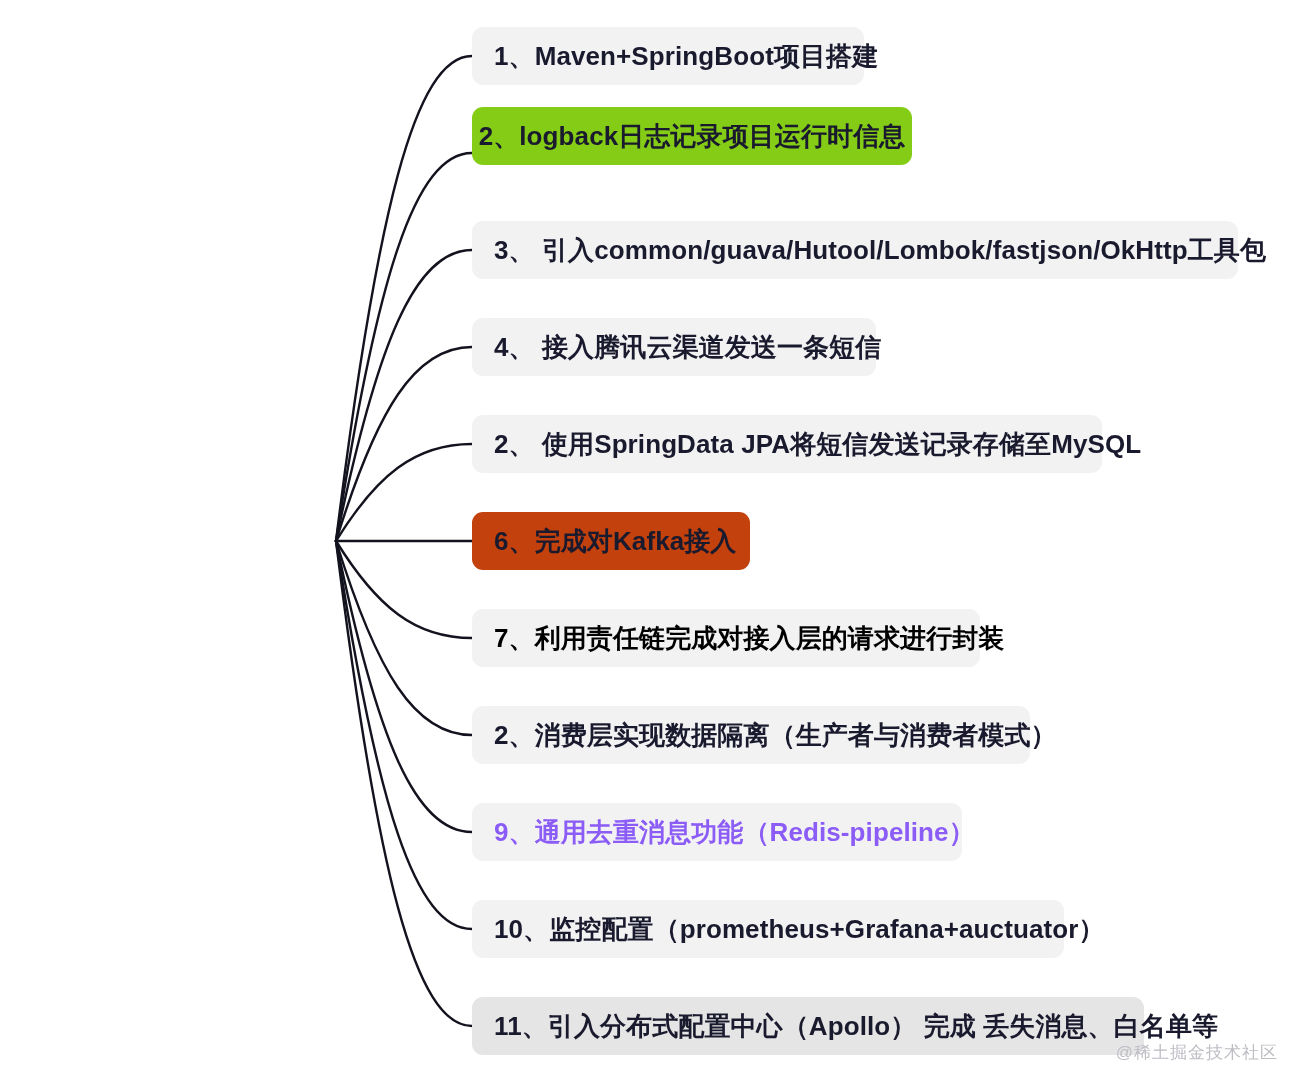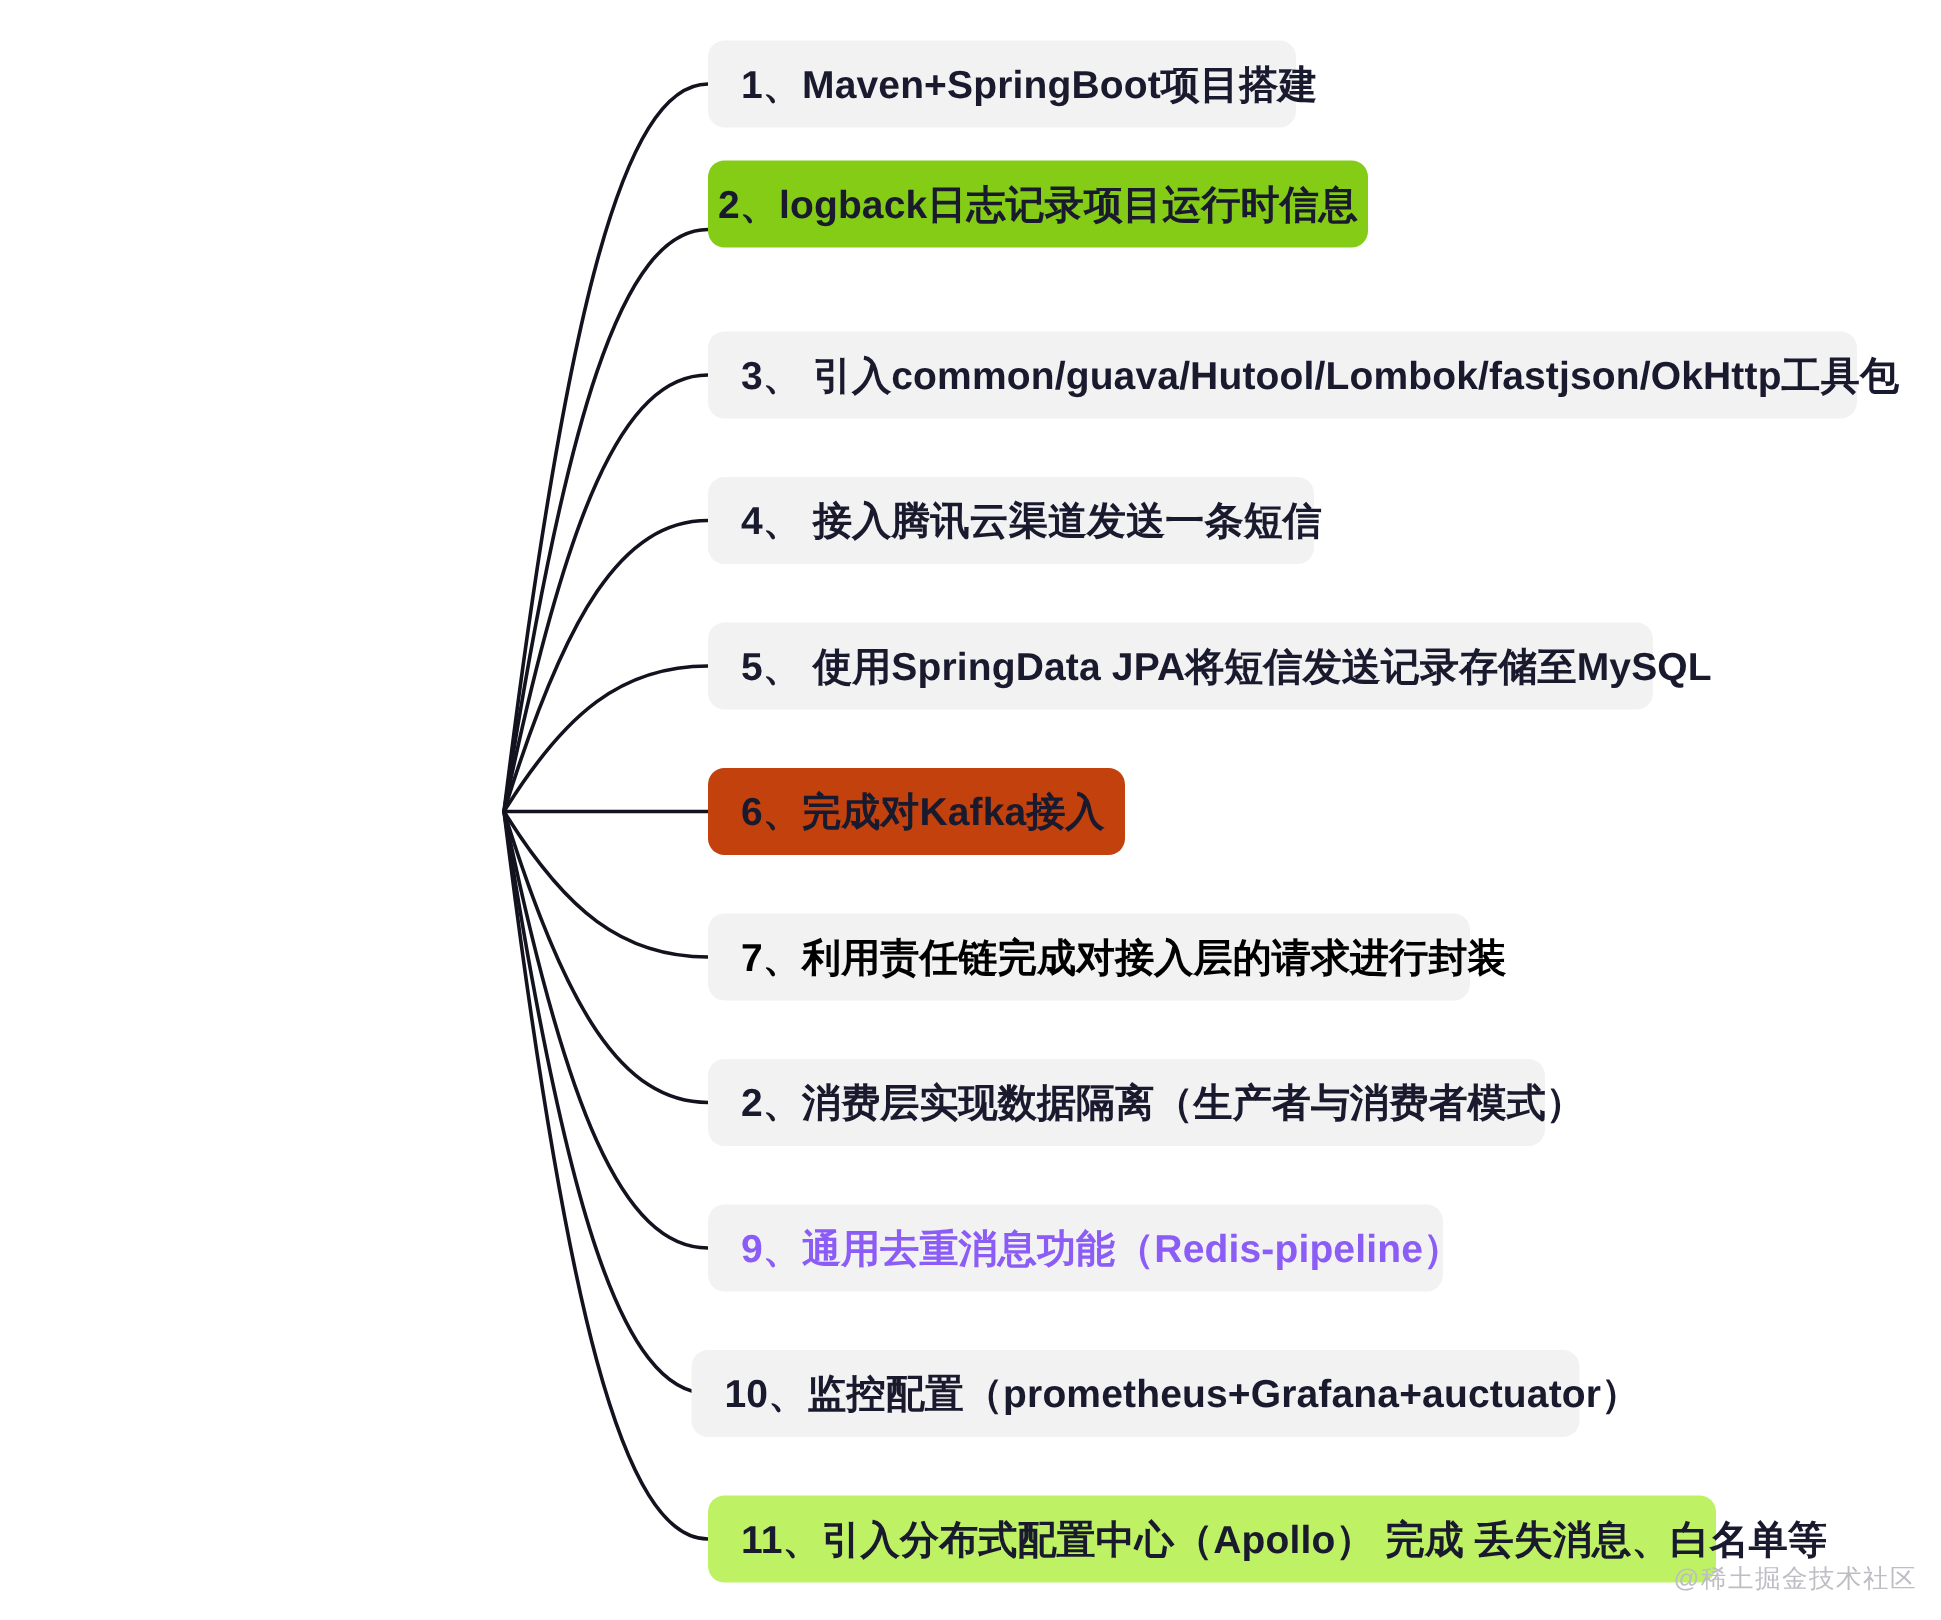--- a/index.html
+++ b/index.html
@@ -109,37 +109,37 @@
       <div class="branch-node" style="left: 472px; top: 107px; width: 440px; background: #84cc16; justify-content: center;">
         <span class="branch-label" style="color: rgb(26, 26, 46);">2、logback日志记录项目运行时信息</span>
       </div>
       <div class="branch-node" style="left: 472px; top: 221px; width: 766px; background: rgb(242, 242, 243);">
         <span class="branch-label" style="color: rgb(26, 26, 46);">3、 引入common/guava/Hutool/Lombok/fastjson/OkHttp工具包</span>
       </div>
       <div class="branch-node" style="left: 472px; top: 318px; width: 404px; background: rgb(242, 242, 243);">
         <span class="branch-label" style="color: rgb(26, 26, 46);">4、 接入腾讯云渠道发送一条短信</span>
       </div>
       <div class="branch-node" style="left: 472px; top: 415px; width: 630px; background: rgb(242, 242, 243);">
-        <span class="branch-label" style="color: rgb(26, 26, 46);">5、 使用SpringData JPA将短信发送记录存储至MySQL</span>
+        <span class="branch-label" style="color: rgb(26, 26, 46);">2、 使用SpringData JPA将短信发送记录存储至MySQL</span>
       </div>
       <div class="branch-node" style="left: 472px; top: 512px; width: 278px; background: #c2410c;">
         <span class="branch-label" style="color: rgb(26, 26, 46);">6、完成对Kafka接入</span>
       </div>
       <div class="branch-node" style="left: 472px; top: 609px; width: 508px; background: rgb(242, 242, 243);">
         <span class="branch-label" style="color: #000000;">7、利用责任链完成对接入层的请求进行封装</span>
       </div>
       <div class="branch-node" style="left: 472px; top: 706px; width: 558px; background: rgb(242, 242, 243);">
         <span class="branch-label" style="color: rgb(26, 26, 46);">2、消费层实现数据隔离（生产者与消费者模式）</span>
       </div>
       <div class="branch-node" style="left: 472px; top: 803px; width: 490px; background: rgb(242, 242, 243);">
         <span class="branch-label" style="color: #8b5cf6;">9、通用去重消息功能（Redis-pipeline）</span>
       </div>
-      <div class="branch-node" style="left: 461px; top: 900px; width: 592px; background: rgb(242, 242, 243);">
+      <div class="branch-node" style="left: 472px; top: 900px; width: 592px; background: rgb(242, 242, 243);">
         <span class="branch-label" style="color: rgb(26, 26, 46);">10、监控配置（prometheus+Grafana+auctuator）</span>
       </div>
-      <div class="branch-node" style="left: 472px; top: 997px; width: 672px; background: #bef264;">
+      <div class="branch-node" style="left: 472px; top: 997px; width: 672px; background: #e5e5e5;">
         <span class="branch-label" style="color: rgb(26, 26, 46);">11、引入分布式配置中心（Apollo） 完成 丢失消息、白名单等</span>
       </div>
     </div>
 
   <div class="watermark">@稀土掘金技术社区</div>
 
 </div>
 
 </body></html>

